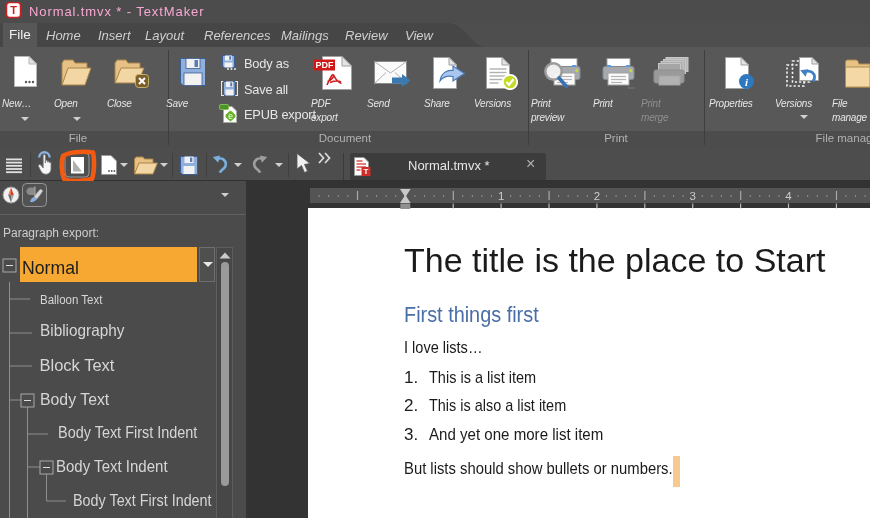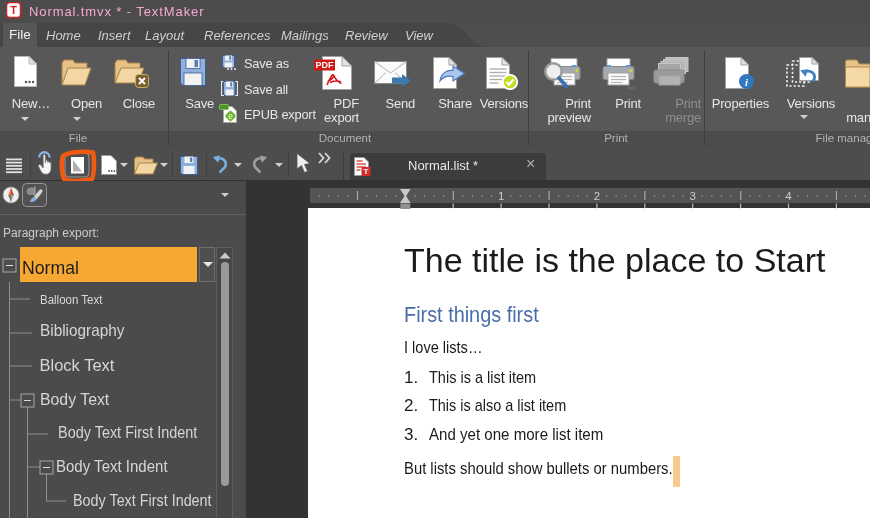--- a/index.html
+++ b/index.html
@@ -7,21 +7,21 @@
   .abs{position:absolute;}
   #titlebar{left:0;top:0;width:870px;height:23px;background:#4c4c4c;}
   #titletext{left:29px;top:4px;font-size:13px;color:#f9a8d4;}
   #menuband-right{left:0;top:23px;width:870px;height:24px;background:#4e4e4e;}
   #filetab{left:3px;top:23px;width:34px;height:24px;background:#575757;color:#f0f0f0;font-size:13.5px;text-align:center;line-height:24px;}
   .menuitem{top:23px;height:24px;line-height:25px;font-size:13px;color:#cfcfcf;font-style:italic;}
   #ribbon{left:0;top:47px;width:870px;height:84px;background:#585858;}
   #groupband{left:0;top:131px;width:870px;height:17px;background:#4c4c4c;}
   .grouplabel{top:132px;font-size:11.5px;color:#b2b2b2;text-align:center;}
   .ribsep{top:50px;width:1px;height:95px;background:#3e3e3e;}
-  .riblabel{font-size:13px;color:#e6e6e6;text-align:right;line-height:13.5px;letter-spacing:-0.2px;}
+  .riblabel{font-size:10px;color:#e6e6e6;text-align:left;line-height:13.5px;letter-spacing:-0.2px;font-style:italic;}
   .riblabel2{font-size:12.8px;color:#e6e6e6;letter-spacing:-0.2px;}
   .dropdn{width:0;height:0;border-left:4.5px solid transparent;border-right:4.5px solid transparent;border-top:4.5px solid #d0d0d0;}
   #row2{left:0;top:148px;width:870px;height:33px;background:#4d4d4d;}
   #row2line{left:0px;top:180px;width:870px;height:2px;background:#313131;}
   #doctab{left:350px;top:153px;width:196px;height:27px;background:#3c3c3c;border-radius:3px 3px 0 0;}
   #panel{left:0;top:181px;width:246px;height:337px;background:#4b4b4b;}
   #docarea{left:246px;top:181px;width:624px;height:337px;background:#333333;}
   #page{left:308px;top:208px;width:562px;height:310px;background:#ffffff;}
   #ruler{left:310px;top:188px;width:560px;height:15px;background:#545454;}
   .treetxt{color:#d6d6d6;font-size:16.5px;white-space:pre;transform-origin:0 0;}
@@ -57,21 +57,21 @@
 <div class="abs grouplabel" style="left:528px;width:176px">Print</div>
 <div class="abs grouplabel" style="left:765px;width:190px">File management</div>
 <div class="abs ribsep" style="left:168px"></div>
 <div class="abs ribsep" style="left:528px"></div>
 <div class="abs ribsep" style="left:704px"></div>
 
 <div class="abs riblabel" style="left:2px;top:97px;width:48px">New…</div>
 <div class="abs riblabel" style="left:54px;top:97px;width:48px">Open</div>
 <div class="abs riblabel" style="left:107px;top:97px;width:48px">Close</div>
 <div class="abs riblabel" style="left:166px;top:97px;width:48px">Save</div>
-<div class="abs riblabel2" style="left:244px;top:56px">Save as</div>
+<div class="abs riblabel2" style="left:244px;top:56px">Body as</div>
 <div class="abs riblabel2" style="left:244px;top:82px">Save all</div>
 <div class="abs riblabel2" style="left:244px;top:107px">EPUB export</div>
 <div class="abs riblabel" style="left:311px;top:97px;width:48px">PDF<br>export</div>
 <div class="abs riblabel" style="left:367px;top:97px;width:48px">Send</div>
 <div class="abs riblabel" style="left:424px;top:97px;width:48px">Share</div>
 <div class="abs riblabel" style="left:474px;top:97px;width:54px">Versions</div>
 <div class="abs riblabel" style="left:531px;top:97px;width:60px">Print<br>preview</div>
 <div class="abs riblabel" style="left:593px;top:97px;width:48px">Print</div>
 <div class="abs riblabel" style="left:641px;top:97px;width:60px;color:#8f8f8f">Print<br>merge</div>
 <div class="abs riblabel" style="left:709px;top:97px;width:60px">Properties</div>
@@ -212,21 +212,21 @@
   <path d="M14.2,14.2 L22,13.2 L19.6,20.8 Z" fill="#4080c4"></path>
 </svg>
 <svg class="abs" style="left:844px;top:59px" width="26" height="29" viewBox="0 0 26 29">
   <path d="M1.5,28 V3 Q1.5,1 3.5,1 H12 Q13.5,1 14,2.5 L15,5 H26 V28 Z" fill="#e8c285" stroke="#b08c50"></path>
   <path d="M1.5,28 V9.5 Q1.5,8 3.5,8 H26 V28 Z" fill="#f4d9a6" stroke="#b08c50"></path>
 </svg>
 
 <div class="abs" id="row2"></div>
 <div class="abs" id="row2line"></div>
 <div class="abs" id="doctab"></div>
-<div class="abs" style="left:408px;top:158px;font-size:13px;color:#e6e6e6;white-space:pre">Normal.list *</div>
+<div class="abs" style="left:408px;top:158px;font-size:13px;color:#e6e6e6;white-space:pre">Normal.tmvx *</div>
 <div class="abs" style="left:526px;top:155px;font-size:16px;color:#b0b0b0">×</div>
 <div class="abs" style="left:343px;top:153px;width:1px;height:27px;background:#3a3a3a"></div>
 <svg class="abs" style="left:354px;top:157px" width="17" height="19" viewBox="0 0 17 19">
   <path d="M0.5,0.5 H10 L14.5,5 V18.5 H0.5 Z" fill="#ffffff" stroke="#999"></path>
   <g stroke="#d23830" stroke-width="1.3">
       <path d="M2.5,4 h6"></path>
       <path d="M2.5,7 h9.5"></path>
       <path d="M2.5,10 h9.5"></path>
       <path d="M2.5,13 h4"></path>
     </g>

